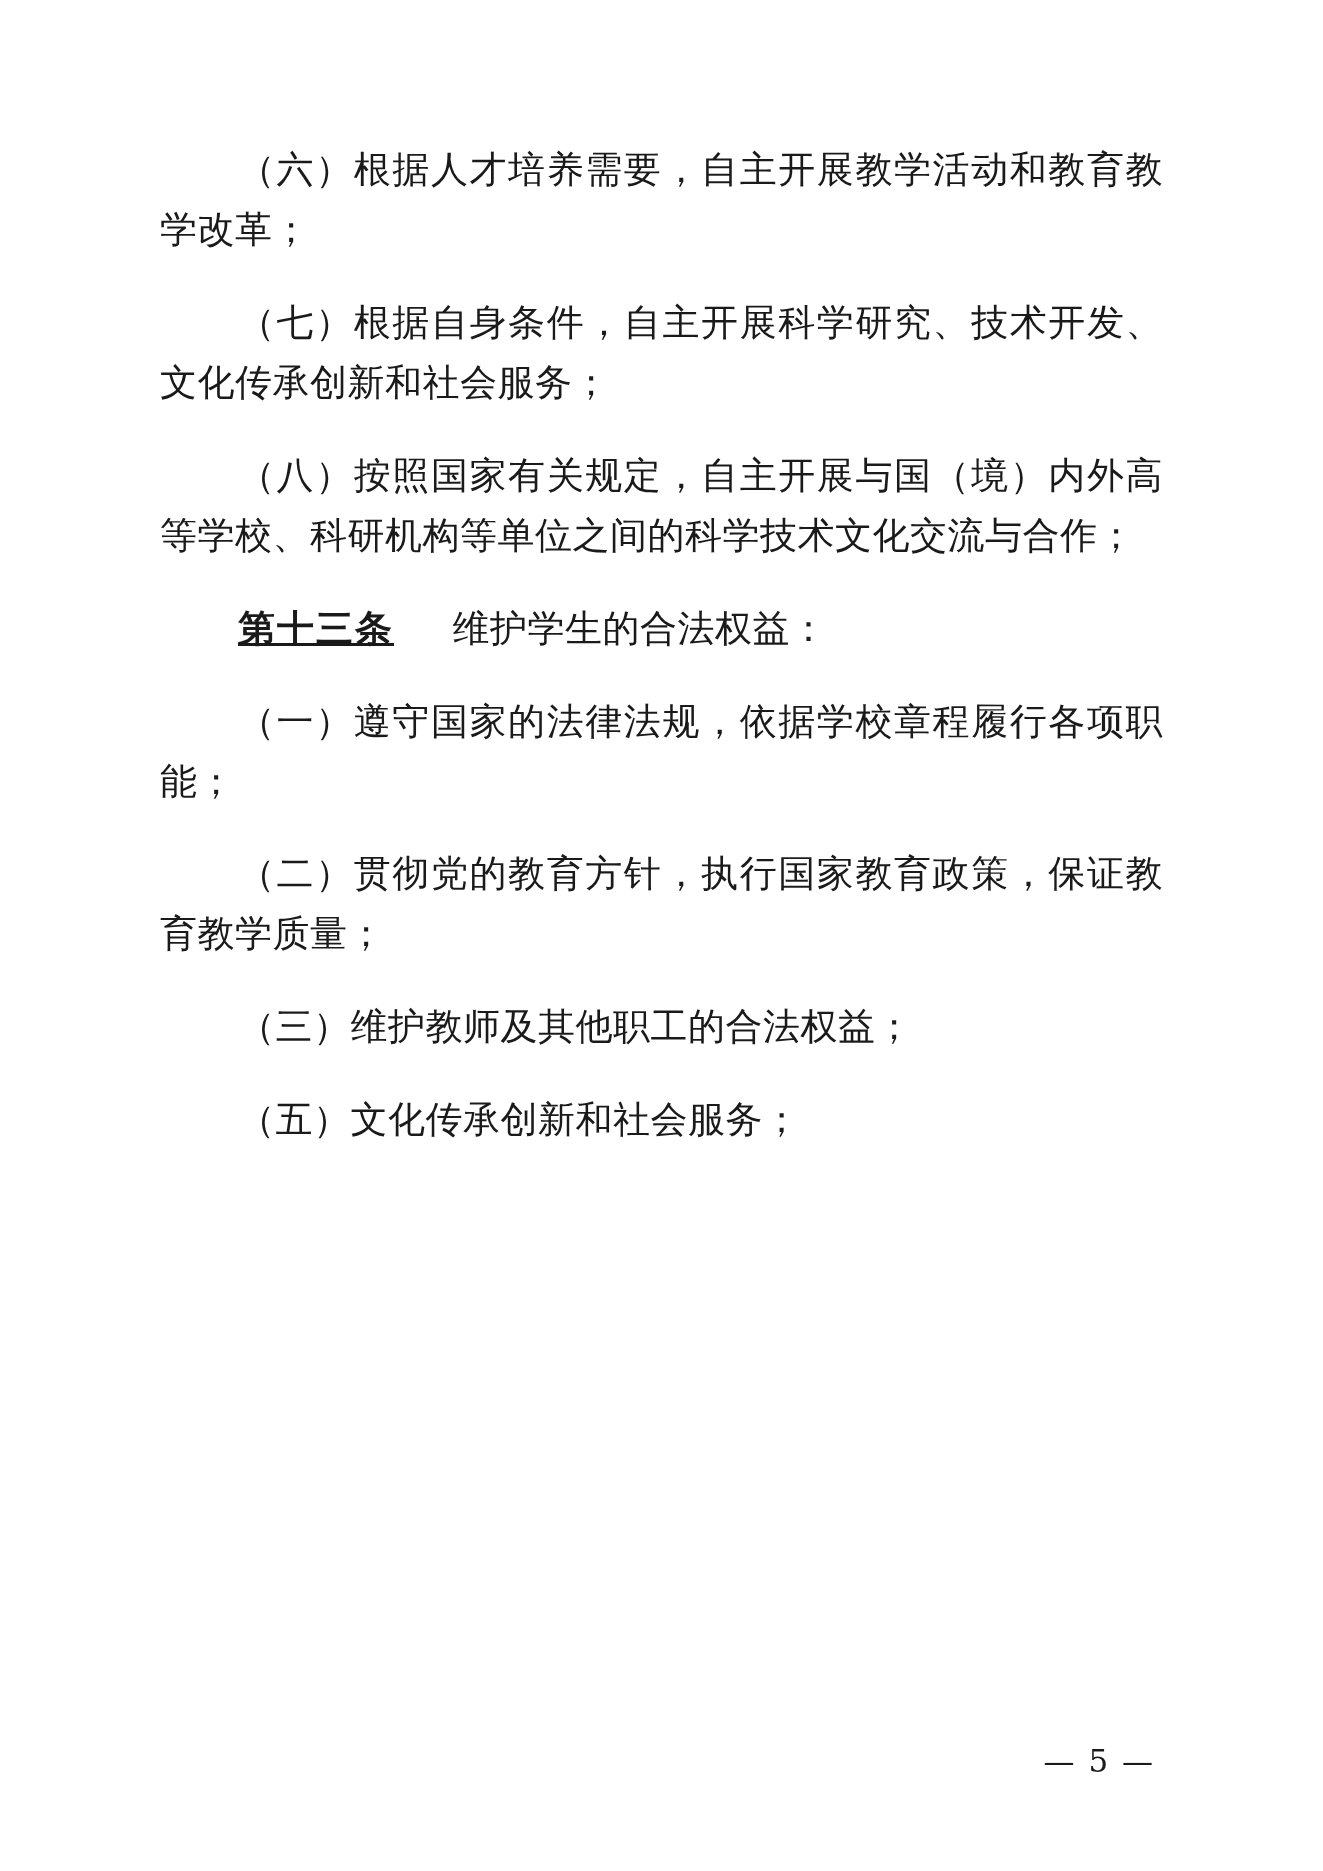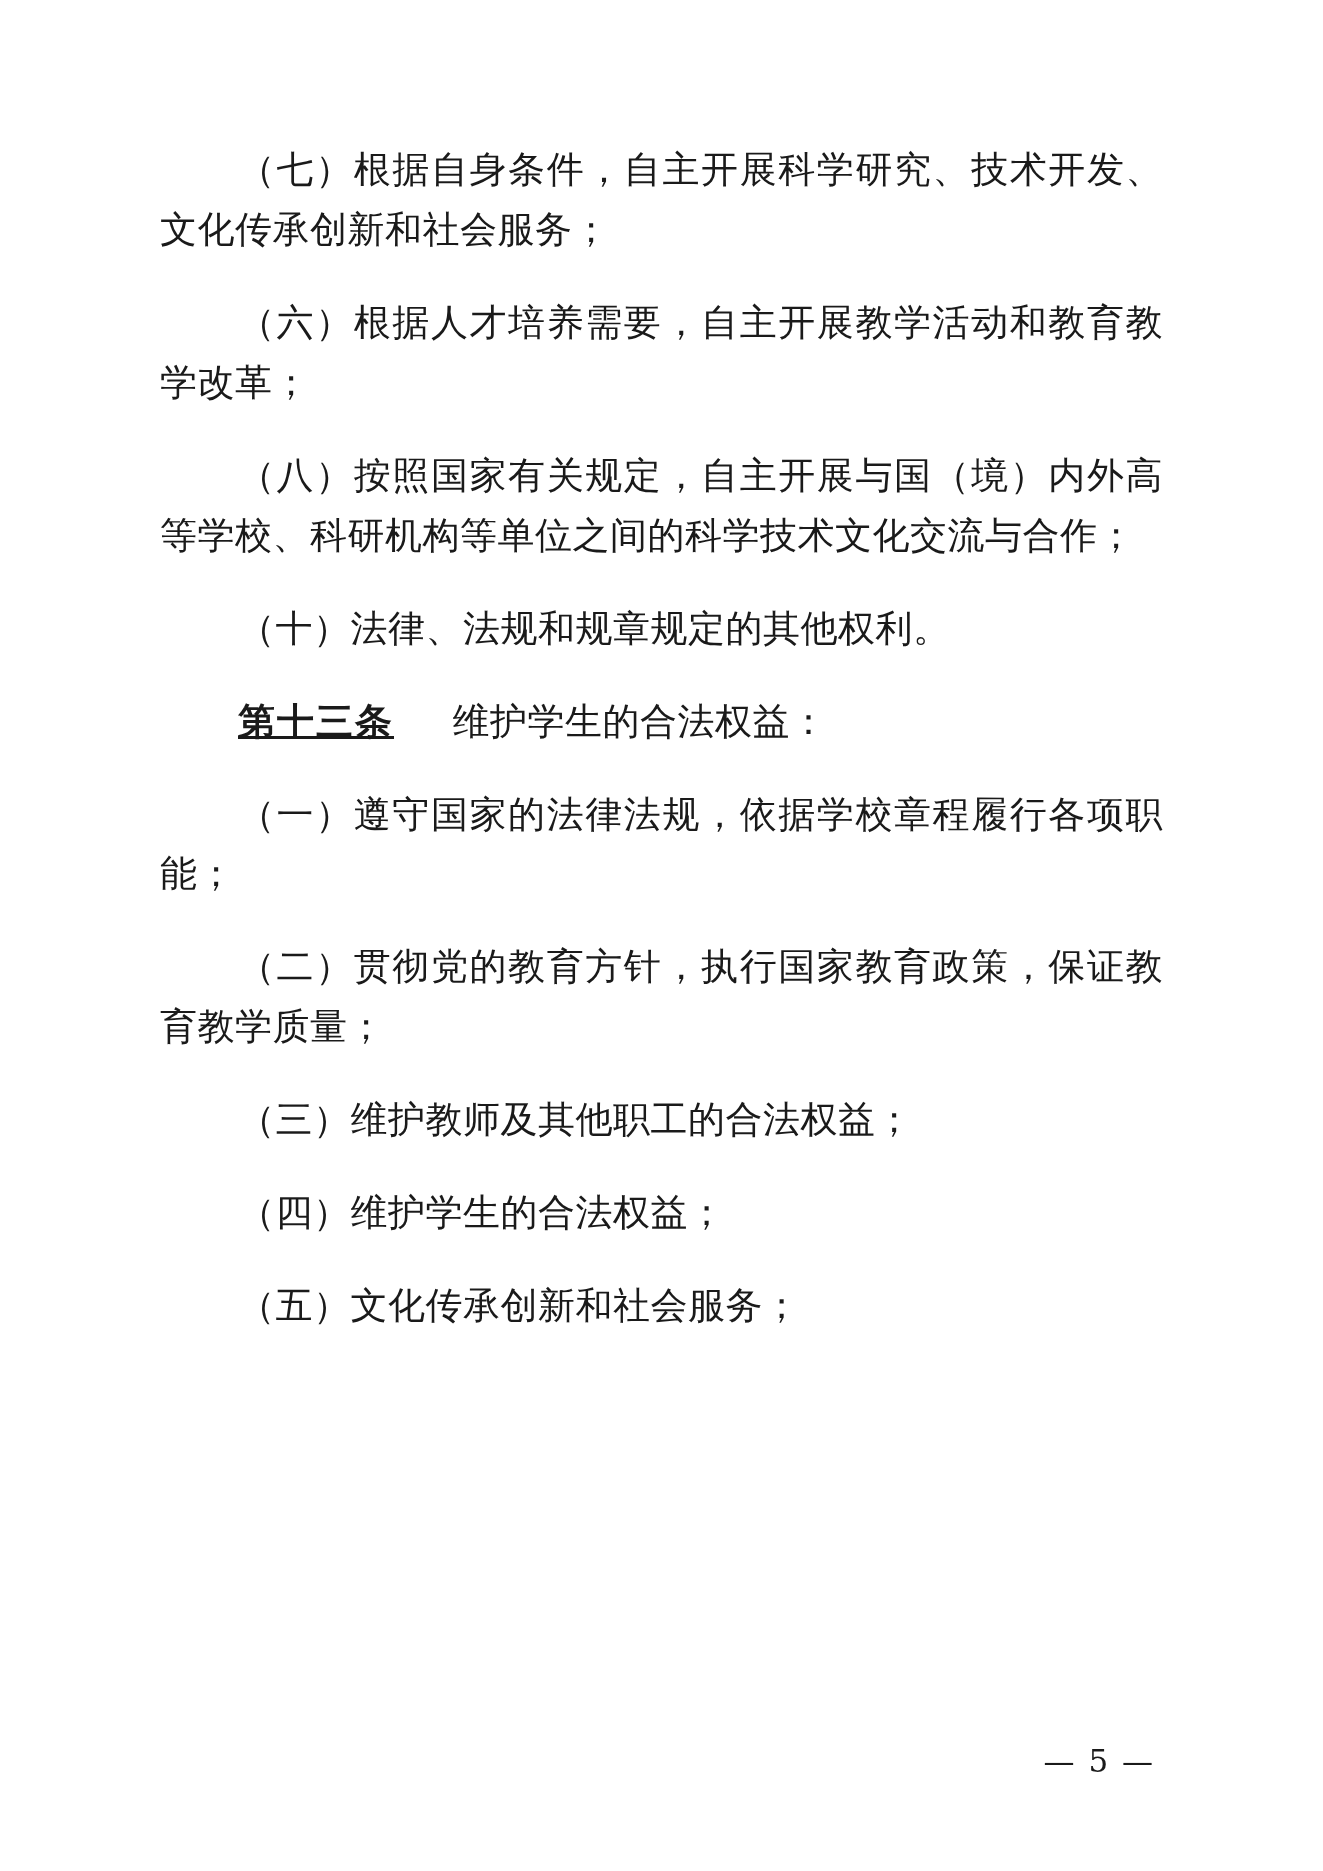--- a/index.html
+++ b/index.html
@@ -60,41 +60,39 @@
     font-family: "DejaVu Serif", "Liberation Serif", serif;
     color: #1a1a1a;
   }
 </style>
 </head>
 <body>
 
 <div class="page">
   <div class="body-text">
 
+    <p class="para indented">（六）根据人才培养需要，自主开展教学活动和教育教学改革；</p>
+
     <p class="para indented">（七）根据自身条件，自主开展科学研究、技术开发、文化传承创新和社会服务；</p>
-
-    <p class="para indented">（六）根据人才培养需要，自主开展教学活动和教育教学改革；</p>
 
     <p class="para indented">（八）按照国家有关规定，自主开展与国（境）内外高等学校、科研机构等单位之间的科学技术文化交流与合作；</p>
 
 
-    <p class="para indented">（十）法律、法规和规章规定的其他权利。</p>
 
     <p class="para article">
       <span class="art-no">第十三条</span>
       <span class="art-gap"></span>
       <span>维护学生的合法权益：</span>
     </p>
 
     <p class="para indented">（一）遵守国家的法律法规，依据学校章程履行各项职能；</p>
 
     <p class="para indented">（二）贯彻党的教育方针，执行国家教育政策，保证教育教学质量；</p>
 
     <p class="para indented">（三）维护教师及其他职工的合法权益；</p>
 
-    <p class="para indented">（四）维护学生的合法权益；</p>
 
     <p class="para indented">（五）文化传承创新和社会服务；</p>
 
   </div>
 
   <div class="page-number">— 5 —</div>
 </div>
 
 </body></html>

